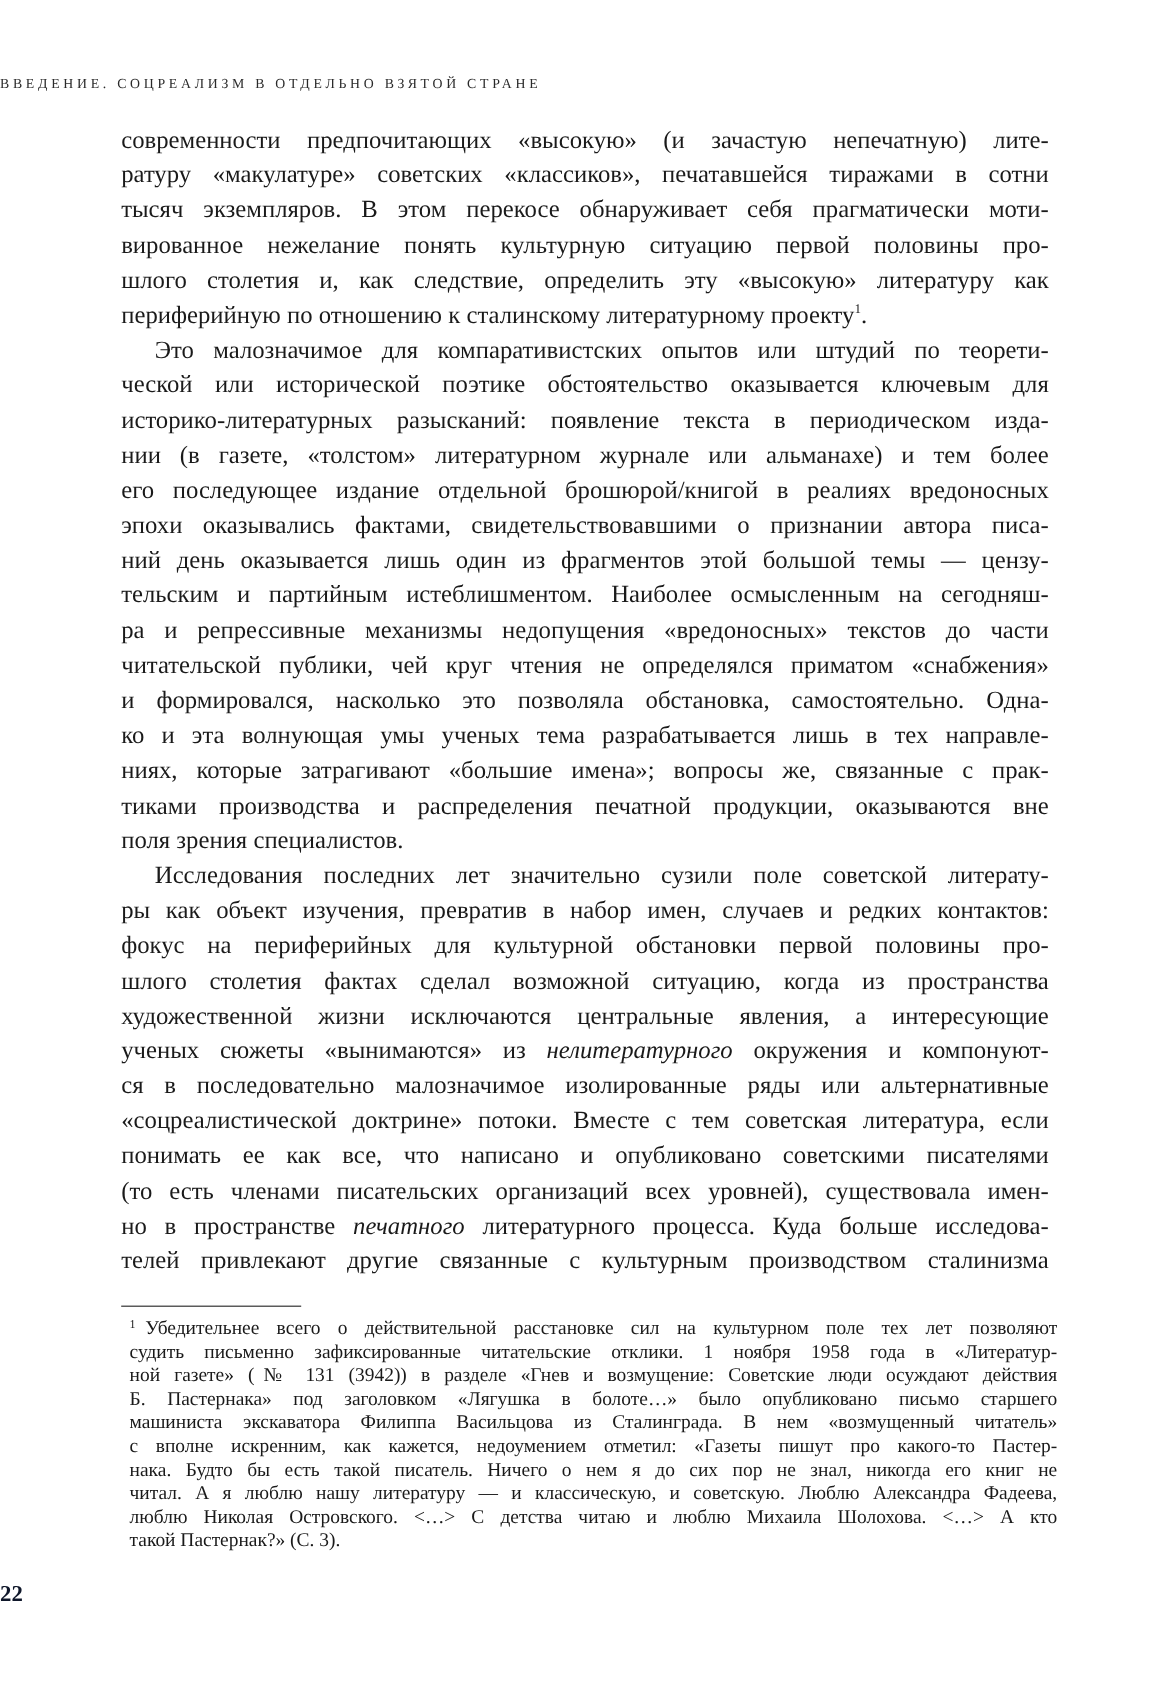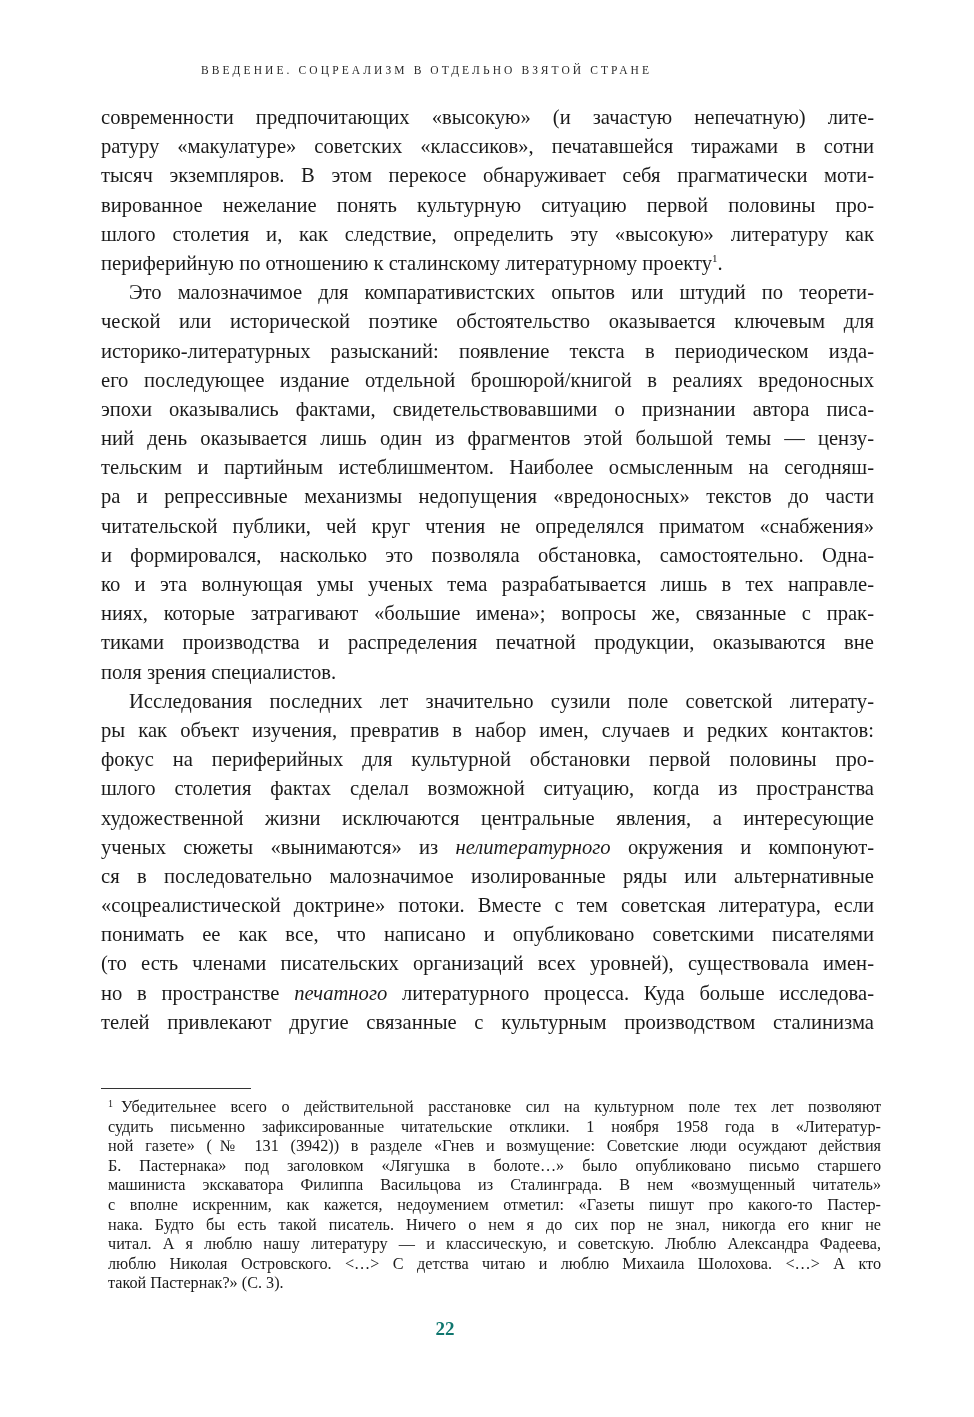--- a/index.html
+++ b/index.html
@@ -1,48 +1,49 @@
 <!DOCTYPE html>
 <html><head>
 <meta charset="utf-8">
 <style>
   html, body { margin: 0; padding: 0; background: #ffffff; }
   body { width: 974px; height: 1417px; position: relative; overflow: hidden; font-family: "Liberation Serif", "DejaVu Serif", serif; color: #1a1a1a; }
-  .running-head { position: absolute; top: 64px; left: 0; width: 853px; text-align: center; font-size: 11.5px; letter-spacing: 3.1px; color: #2a2a2a; }
+  .running-head { position: absolute; top: 64px; left: 0; width: 853px; text-align: left; font-size: 11.5px; letter-spacing: 3.1px; color: #2a2a2a; }
   .body-text { position: absolute; left: 101px; width: 773px; top: 103px; }
   .line { display: block; height: 29.2px; line-height: 29.2px; font-size: 20.6px; text-align: justify; text-align-last: justify; white-space: nowrap; }
   .line.last { text-align-last: left; }
   .line.indent { padding-left: 28px; }
   .line i { font-style: italic; }
   sup { font-size: 11px; line-height: 0; vertical-align: 8px; }
   .fn-rule { position: absolute; left: 101px; top: 1088px; width: 150px; height: 1px; background: #333; }
   .footnote { position: absolute; left: 108px; width: 773px; top: 1098px; }
   .fline { display: block; height: 19.6px; line-height: 19.6px; font-size: 16.2px; text-align: justify; text-align-last: justify; white-space: nowrap; }
   .fline.last { text-align-last: left; }
   .fn-mark { font-size: 10px; vertical-align: 5px; line-height: 0; margin-right: 8px; }
-  .page-number { position: absolute; top: 1318px; left: 0; width: 890px; text-align: center; font-size: 19px; font-weight: bold; color: #0f766e; }
+  .page-number { position: absolute; top: 1318px; left: 0; width: 890px; font-size: 19px; font-weight: bold; color: #0f172a; }
 </style>
 </head>
 <body>
 
 <div class="running-head">ВВЕДЕНИЕ. СОЦРЕАЛИЗМ В ОТДЕЛЬНО ВЗЯТОЙ СТРАНЕ</div>
 
 <div class="body-text">
   <div>
     <span class="line">современности предпочитающих «высокую» (и зачастую непечатную) лите-</span>
     <span class="line">ратуру «макулатуре» советских «классиков», печатавшейся тиражами в сотни</span>
     <span class="line">тысяч экземпляров. В этом перекосе обнаруживает себя прагматически моти-</span>
     <span class="line">вированное нежелание понять культурную ситуацию первой половины про-</span>
     <span class="line">шлого столетия и, как следствие, определить эту «высокую» литературу как</span>
     <span class="line last"><span>периферийную по отношению к сталинскому литературному проекту</span><sup>1</sup><span>.</span></span>
   </div>
   <div>
     <span class="line indent">Это малозначимое для компаративистских опытов или штудий по теорети-</span>
     <span class="line">ческой или исторической поэтике обстоятельство оказывается ключевым для</span>
     <span class="line">историко-литературных разысканий: появление текста в периодическом изда-</span>
+    <span class="line">нии (в газете, «толстом» литературном журнале или альманахе) и тем более</span>
     <span class="line">его последующее издание отдельной брошюрой/книгой в реалиях вредоносных</span>
     <span class="line">эпохи оказывались фактами, свидетельствовавшими о признании автора писа-</span>
     <span class="line">ний день оказывается лишь один из фрагментов этой большой темы — цензу-</span>
     <span class="line">тельским и партийным истеблишментом. Наиболее осмысленным на сегодняш-</span>
     <span class="line">ра и репрессивные механизмы недопущения «вредоносных» текстов до части</span>
     <span class="line">читательской публики, чей круг чтения не определялся приматом «снабжения»</span>
     <span class="line">и формировался, насколько это позволяла обстановка, самостоятельно. Одна-</span>
     <span class="line">ко и эта волнующая умы ученых тема разрабатывается лишь в тех направле-</span>
     <span class="line">ниях, которые затрагивают «большие имена»; вопросы же, связанные с прак-</span>
     <span class="line">тиками производства и распределения печатной продукции, оказываются вне</span>

